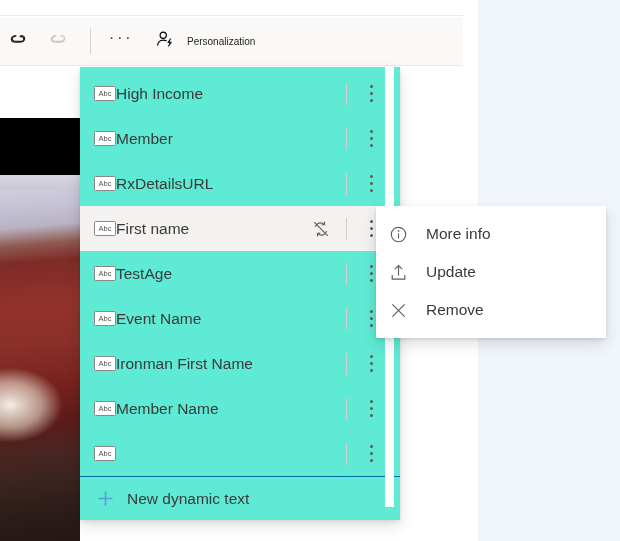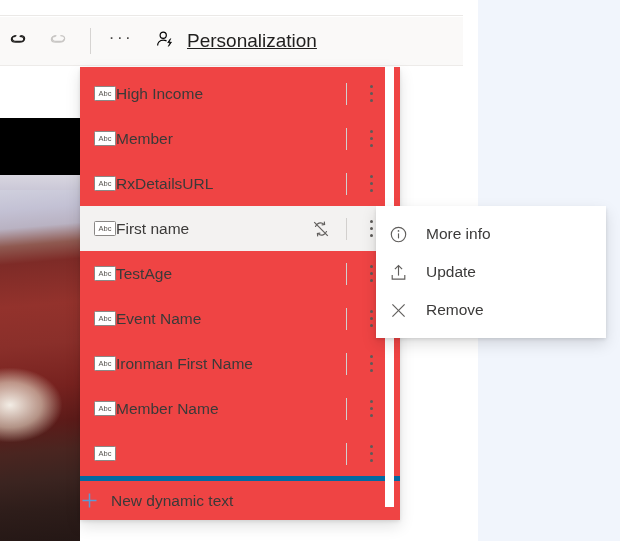--- a/index.html
+++ b/index.html
@@ -69,40 +69,40 @@
   }
   .tb-dots {
     width:40px; height:40px; display:flex; align-items:center; justify-content:center;
     font-size:17px; letter-spacing:2.5px; color:#4a4846; cursor:pointer;
     padding-bottom:7px; flex:0 0 auto;
   }
   .tb-perso {
     display:flex; align-items:center; gap:11px; height:40px;
     padding:0 10px 0 14px; cursor:pointer; flex:0 0 auto;
   }
-  .tb-perso-label { font-size:19px; color:#201f1e; white-space:nowrap;text-decoration:underline; }
+  .tb-perso-label { font-size:10px; color:#201f1e; white-space:nowrap; }
 
   
   .outer-track {
     position:absolute; left:463px; top:0; width:10px; height:541px;
     background:#ffffff;
   }
   .blue-panel {
     position:absolute; left:478px; top:0; width:142px; height:541px;
     background:#f1f5fc;
   }
   .blue-panel-gap {
     position:absolute; left:473px; top:0; width:5px; height:541px;
     background:#ffffff;
   }
 
   
   .dropdown {
     position:absolute; left:80px; top:67px; width:320px; height:453px;
-    background:#ef4444;
+    background:#5eead4;
     box-shadow:0 1.6px 3.6px rgba(0,0,0,0.10), 0 6.4px 14.4px rgba(0,0,0,0.12);
     overflow:hidden;
   }
   .dd-list {
     position:absolute; left:0; top:4px; width:320px; height:405px;
     overflow:hidden;
   }
   .dd-row {
     position:relative; height:45px; display:flex; align-items:center;
     padding-left:14px; cursor:pointer;
@@ -135,22 +135,22 @@
   .dd-kebab i { width:3px; height:3px; border-radius:50%; background:#5d5b59; display:block; }
 
   
   .dd-sb-track {
     position:absolute; left:385px; top:67px; width:9px; height:440px;
     background:#ffffff;
   }
 
   .dd-footer {
     position:absolute; left:0; bottom:0; width:320px; height:44px;
-    border-top:5px solid #0369a1;
-    display:flex; align-items:center; cursor:pointer;
+    border-top:1px solid #0369a1;
+    display:flex; align-items:center; padding-left:16px; cursor:pointer;
   }
   .dd-footer-plus { color:#5b9bd5; display:flex; align-items:center; flex:0 0 auto; }
   .dd-footer-label { margin-left:12px; font-size:15.5px; color:#3b3a39; }
 
   
   .ctxmenu {
     position:absolute; left:376px; top:206px; width:230px; height:132px;
     background:#ffffff;
     box-shadow:0 1.6px 3.6px rgba(0,0,0,0.11), 0 6.4px 14.4px rgba(0,0,0,0.13);
     padding:9px 0;

